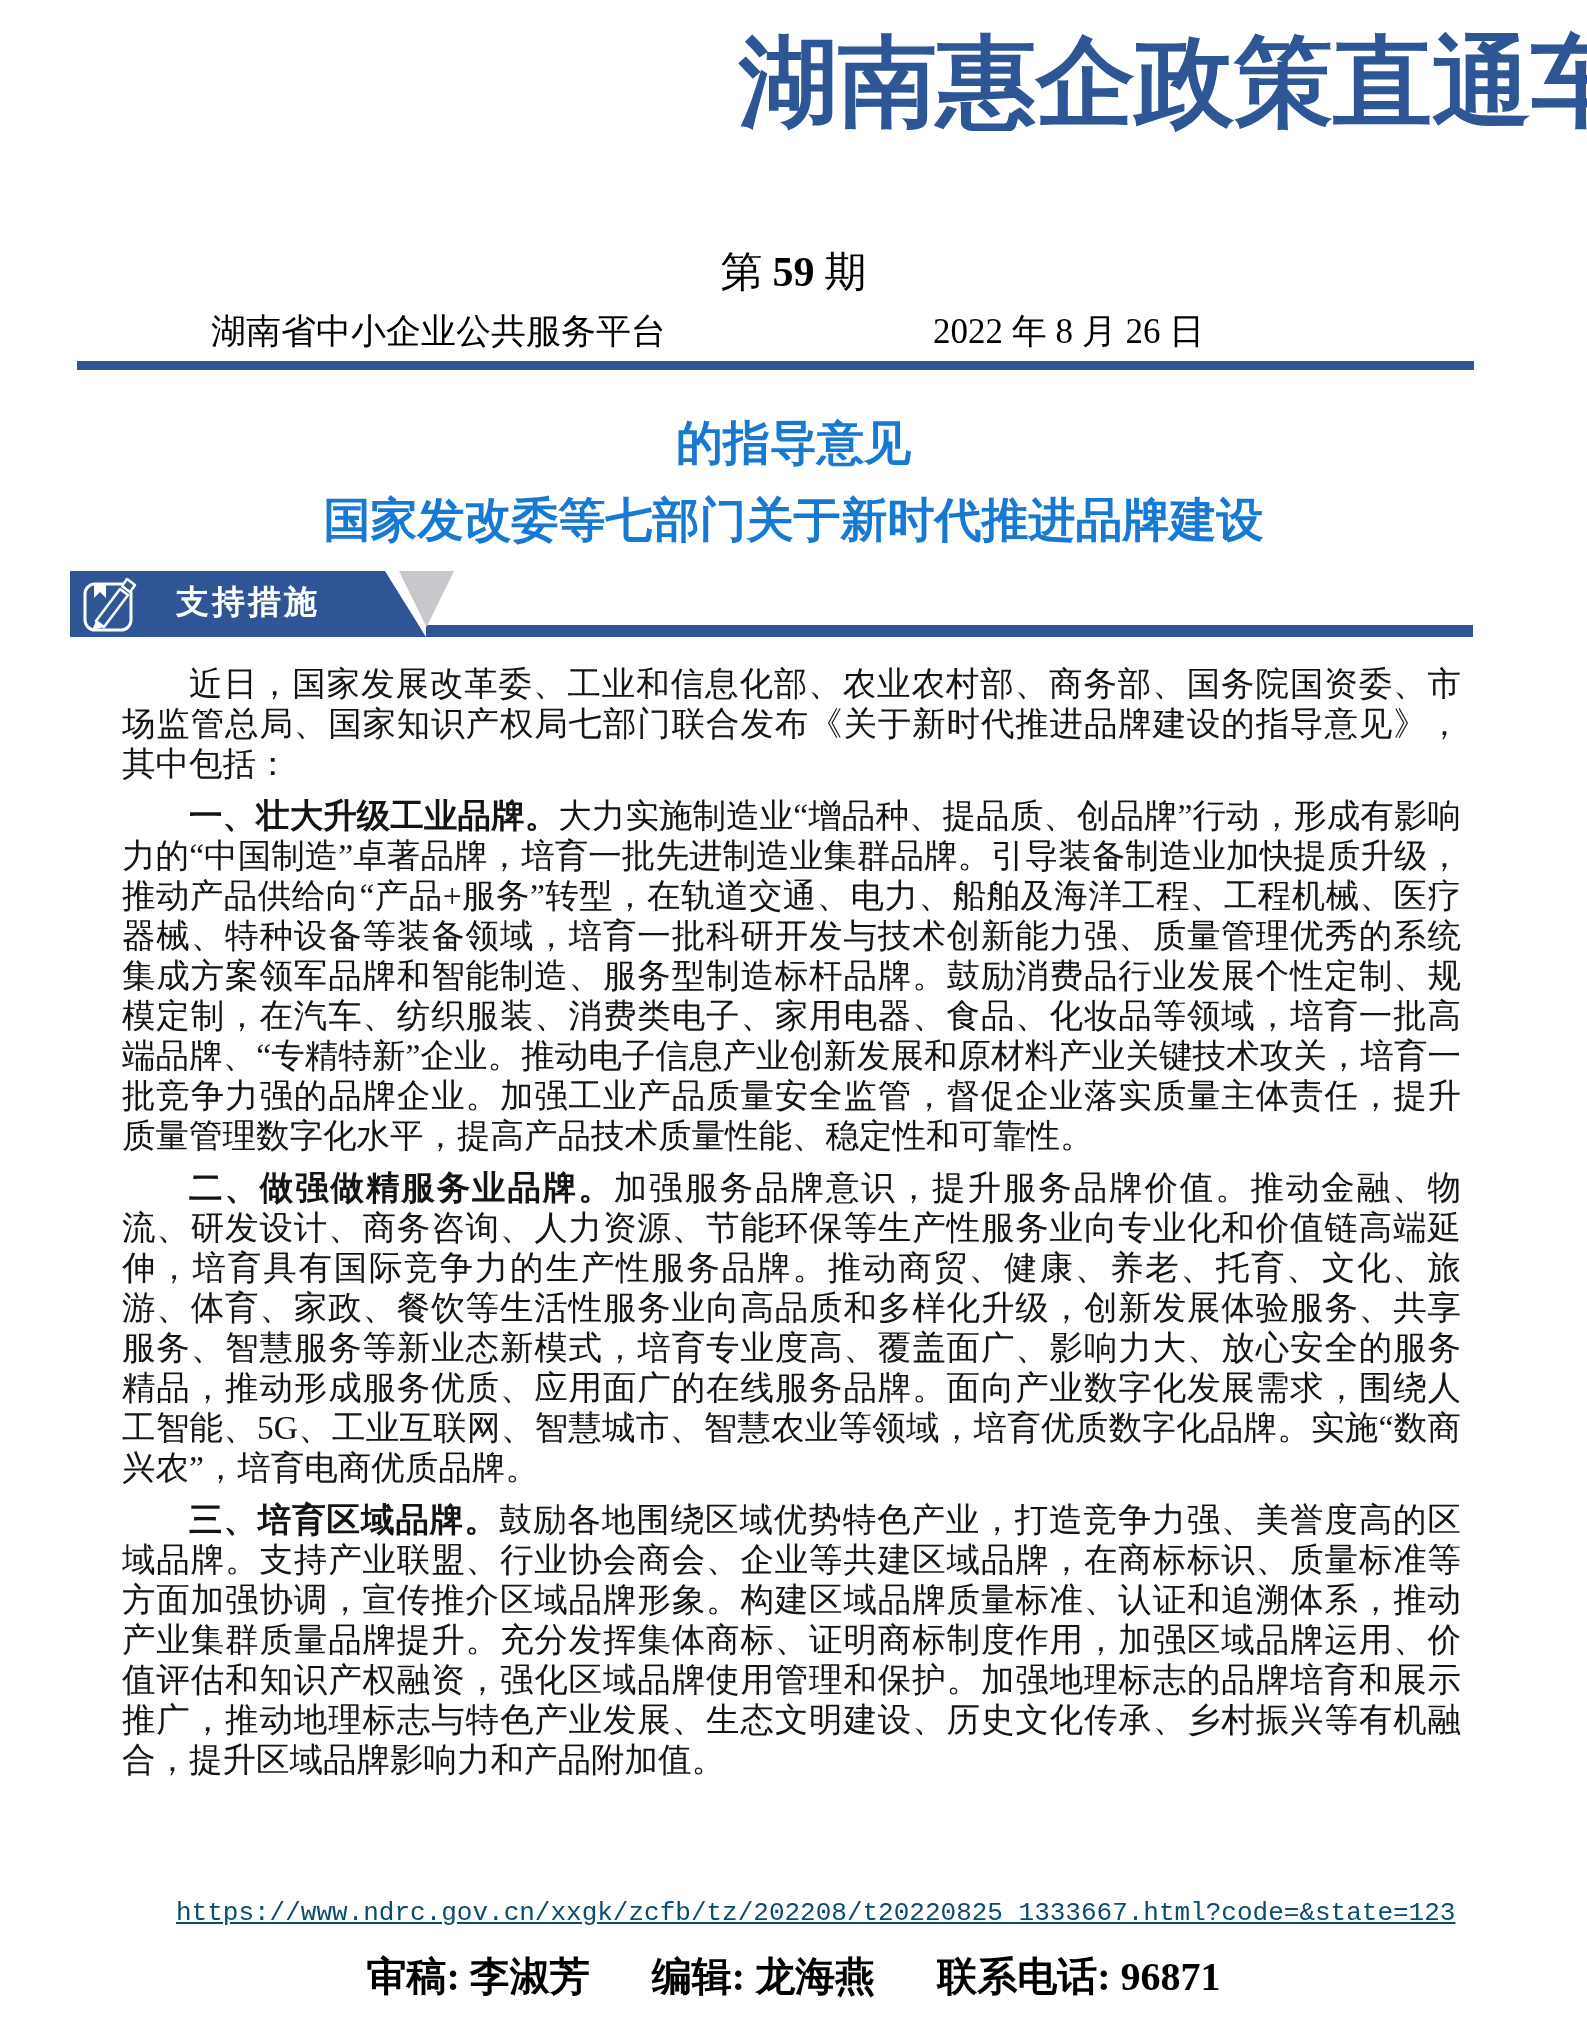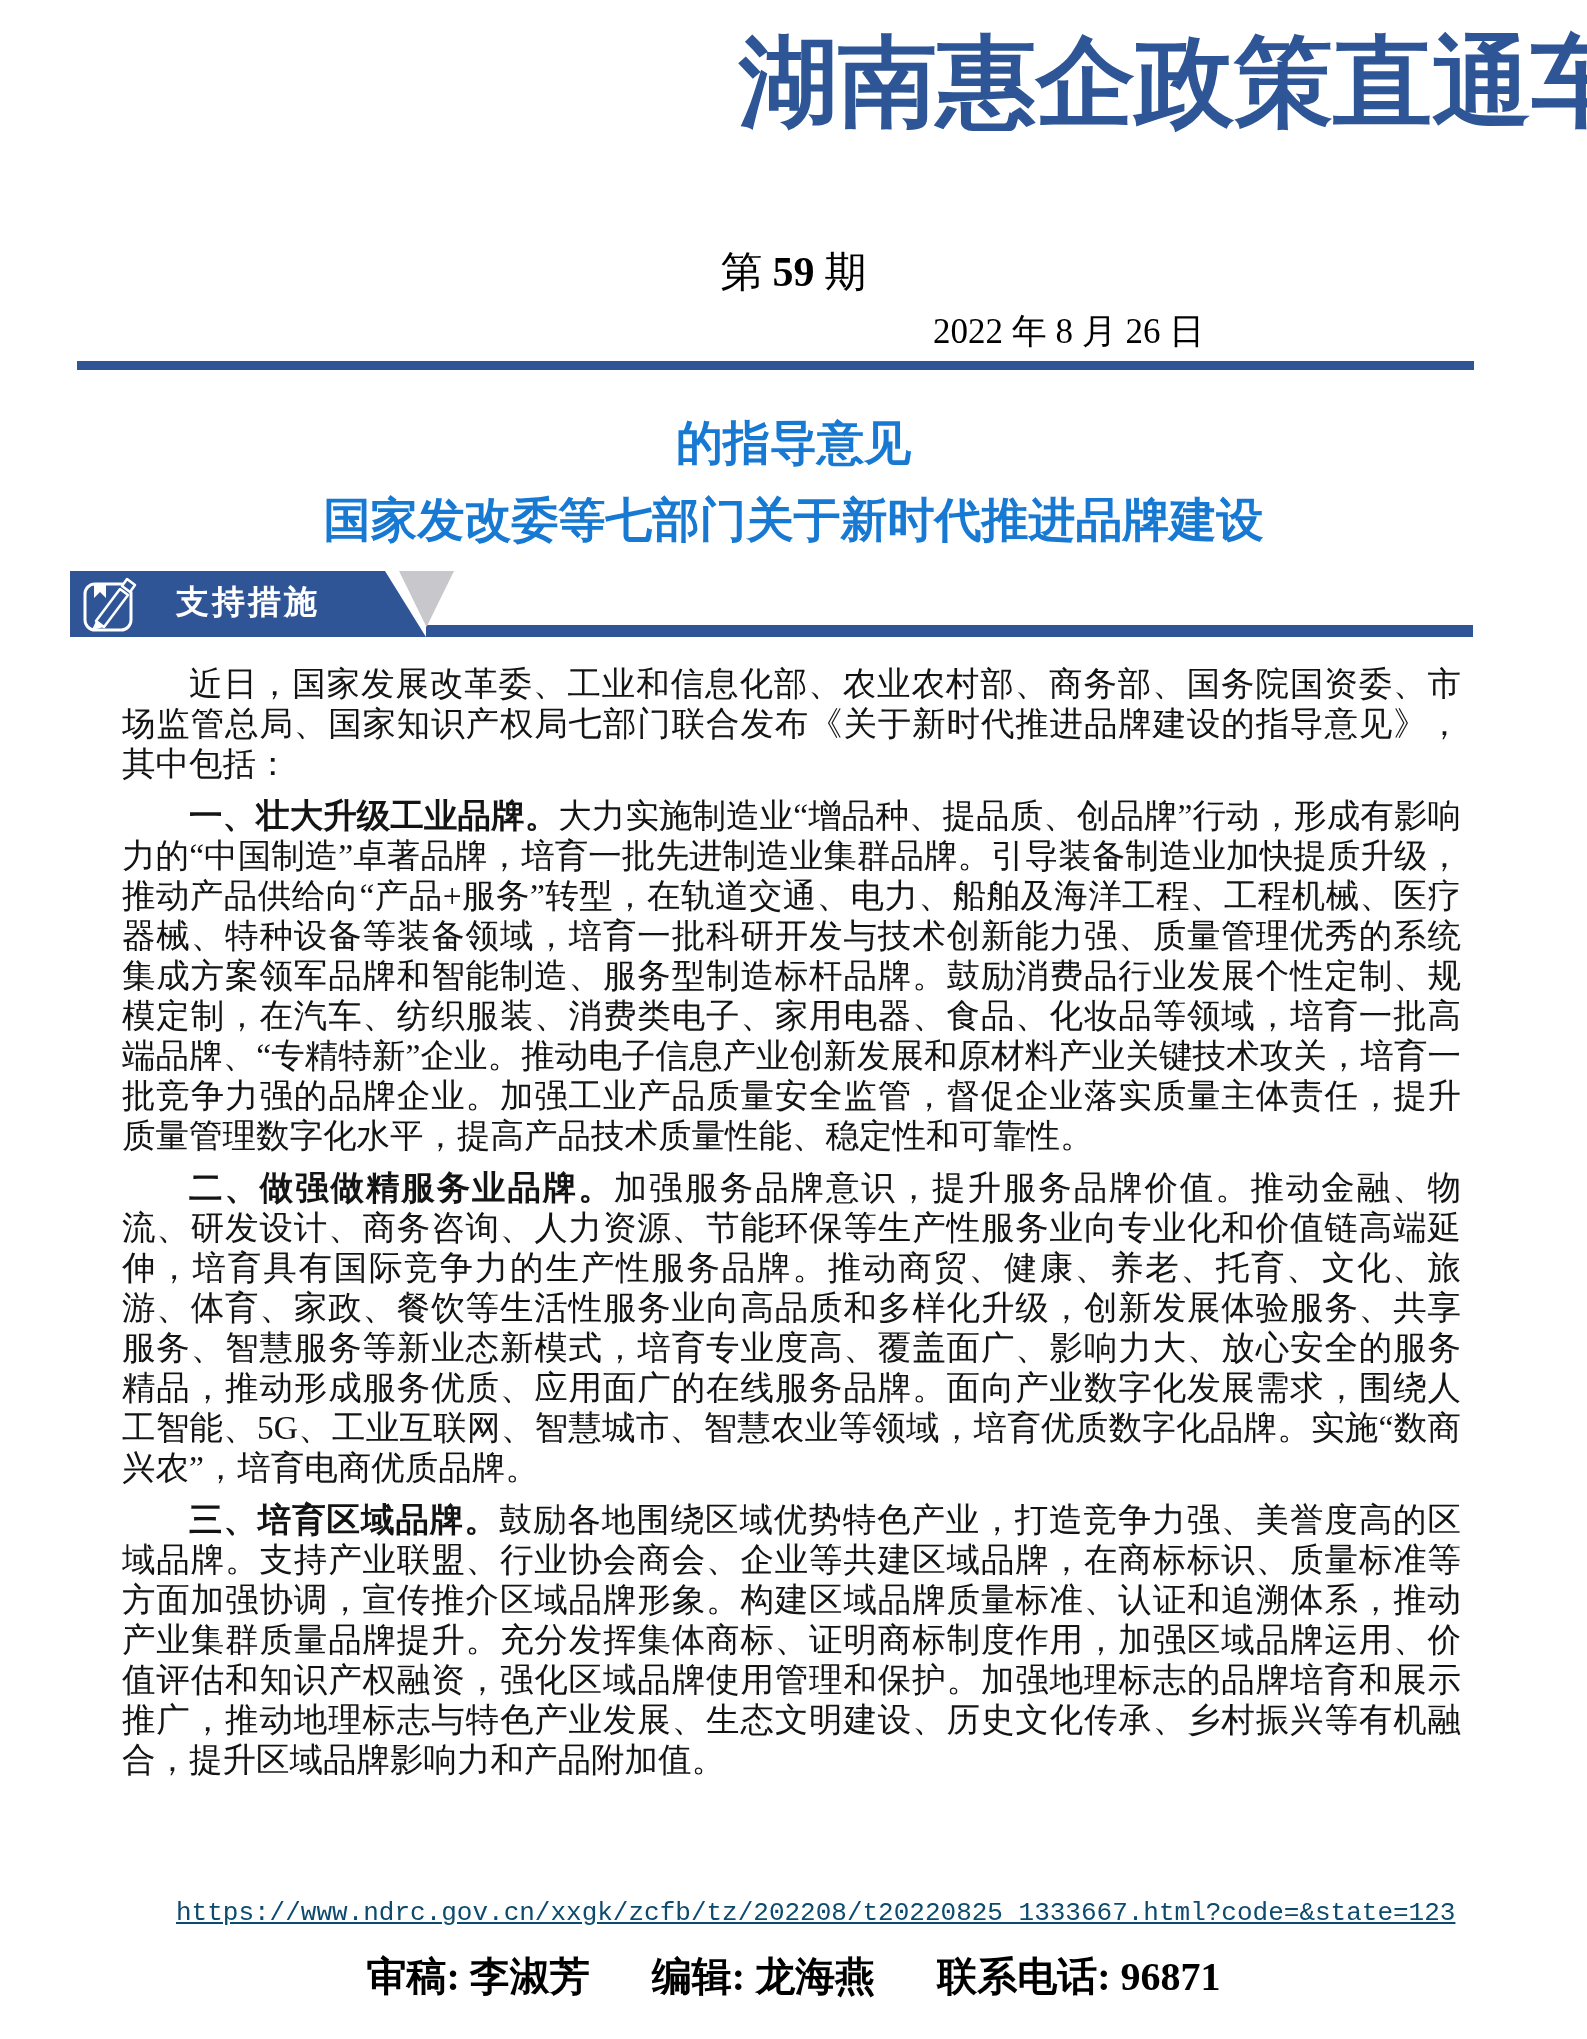--- a/index.html
+++ b/index.html
@@ -86,20 +86,21 @@
 </head>
 <body>
 
 <div class="page">
 
   <div class="masthead-title">湖南惠企政策直通车</div>
 
   <div class="issue-line"><span>第</span><span class="num">59</span><span>期</span></div>
 
   <div class="header-row">
+    <span class="platform">湖南省中小企业公共服务平台</span>
     <span class="date">2022 年 8 月 26 日</span>
   </div>
 
   <div class="top-rule"></div>
 
   <div class="article-heading">
     <div>的指导意见</div>
     <div>国家发改委等七部门关于新时代推进品牌建设</div>
   </div>
 

